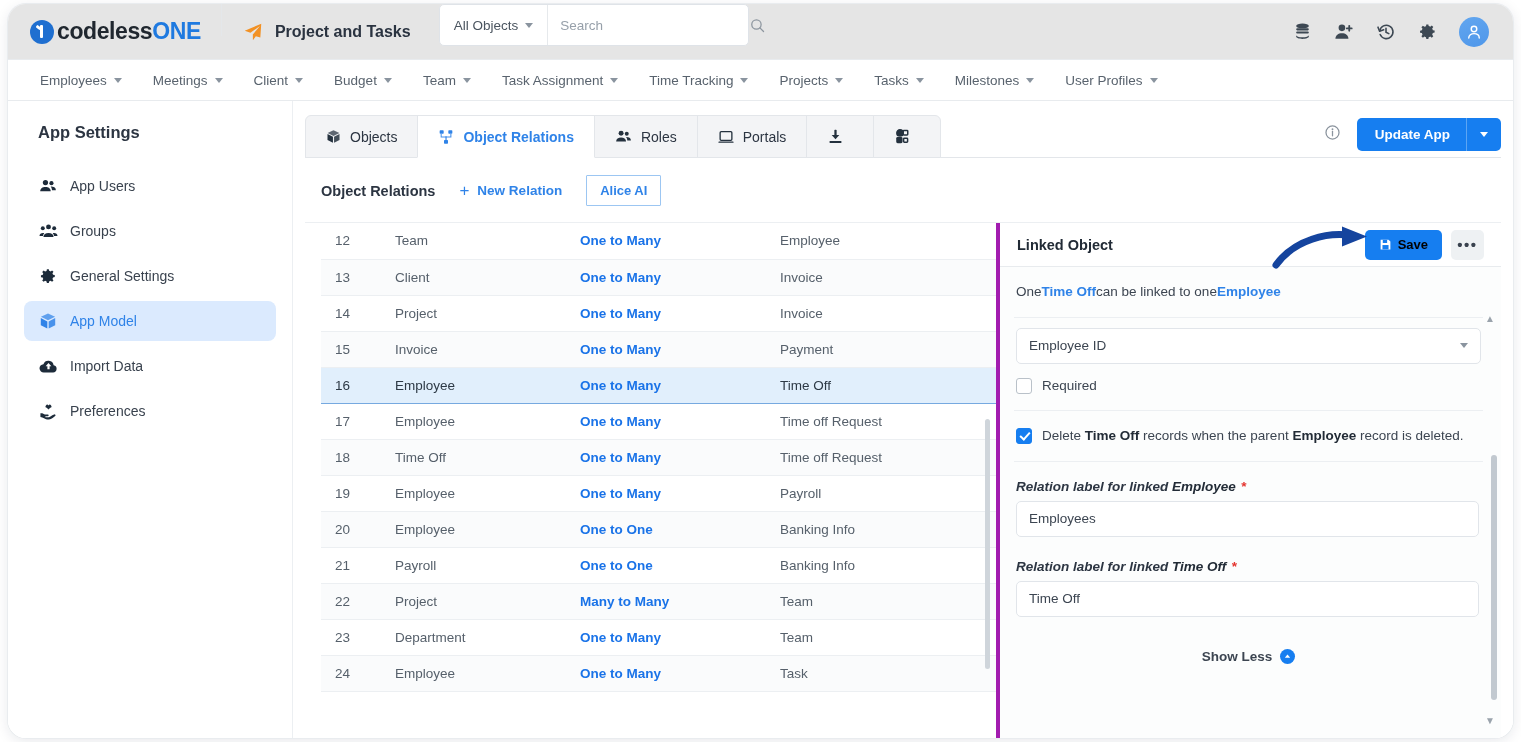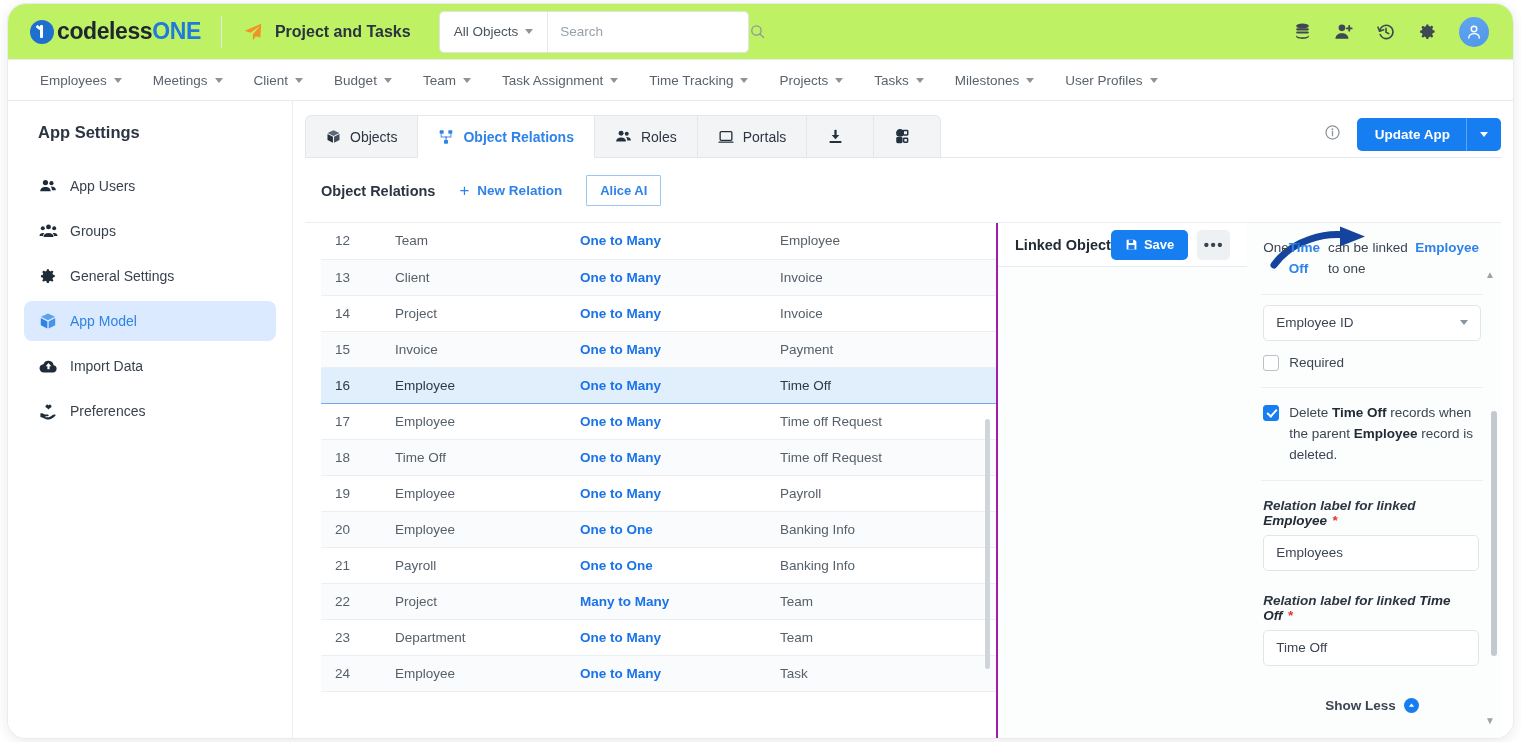--- a/index.html
+++ b/index.html
@@ -21,24 +21,23 @@
     background: #ffffff;
     border-radius: 18px;
     box-shadow: 0 0 0 1px #e9ecef, 0 3px 14px rgba(20,30,60,.10);
     overflow: hidden;
   }
 
   
   .topbar {
     position: relative;
     height: 56px;
-    background: #bef264;
+    background: #e5e5e5;
     border-bottom: 1px solid #e8ebee;
     display: flex;
-    align-items: center;
     padding: 0 24px 0 22px;
   }
   .brand {
     display: flex; align-items: center;
     font-size: 23px; font-weight: bold;
     letter-spacing: -.4px;
   }
   .brand-mark {
     width: 24px; height: 24px; border-radius: 50%;
     background: #1f6fd0; margin-right: 3px;
@@ -243,36 +242,36 @@
   .tbl tr.sel td.c-rel { color: #1a73e8 !important; }
 
   .tscroll {
     position: absolute; right: 6px; top: 196px;
     width: 5px; height: 250px; background: #cfd5db; border-radius: 3px;
   }
 
   
   .panel {
     width: 505px; flex: none;
-    border-left: 2px solid #a21caf;
+    border-left: 4px solid #a21caf;
     background: #fcfdfd;
-    display: flex; flex-direction: row;
+    display: flex; flex-direction: column;
     position: relative;
   }
   .panel-head {
     display: flex; align-items: center;
     height: 44px; padding: 0 17px;
     border-bottom: 1px solid #e8ebee;
     background: #fff;
   }
   .panel-title { font-size: 14.5px; color: #222b36; font-weight: bold; }
   .panel-actions { margin-left: auto; display: flex; align-items: center; gap: 9px; }
   .save-btn {
     display: flex; align-items: center; gap: 6px;
-    background: #167ef0; border-radius: 5px; color: #ffffff;
+    background: #167ef0; border-radius: 5px; color: #000000;
     height: 30px; padding: 0 14px; font-size: 13px; font-weight: bold;
   }
   .dots-btn {
     width: 33px; height: 30px; border-radius: 5px;
     background: #eef1f3; display: flex; align-items: center; justify-content: center;
     color: #39424e; font-size: 15px; letter-spacing: 1.5px; font-weight: bold;
   }
   .arrow-anno { position: absolute; left: 270px; top: 2px; pointer-events: none; }
 
   .panel-body {

